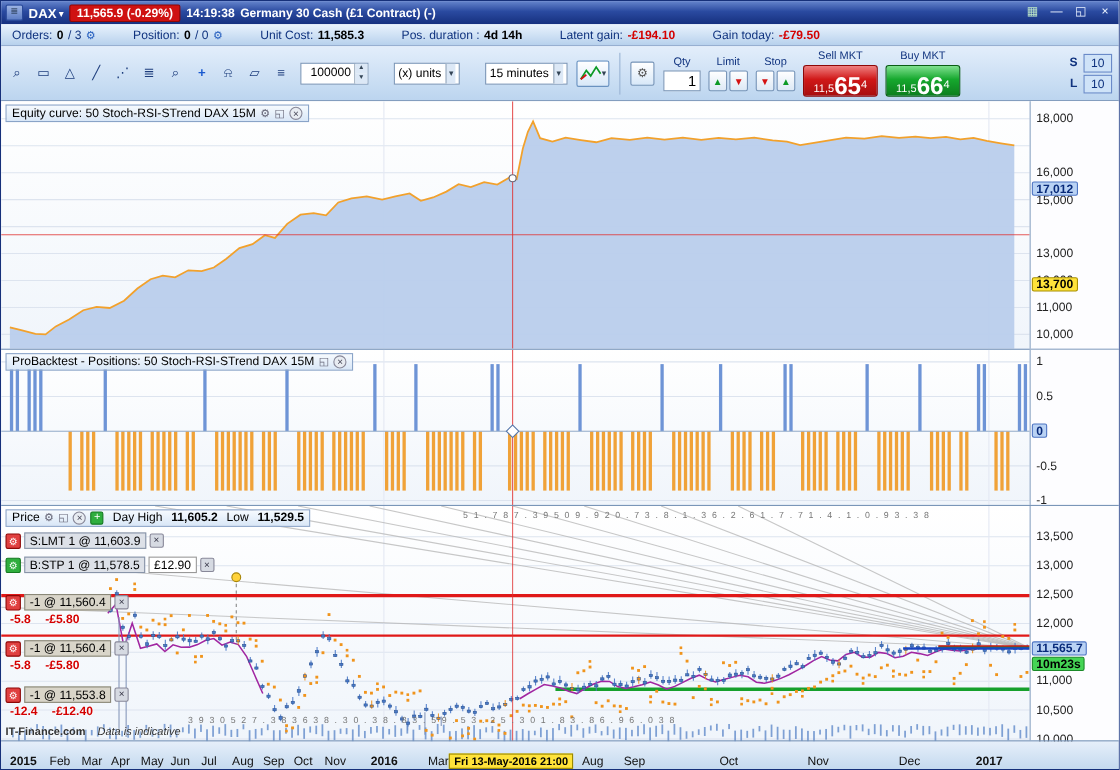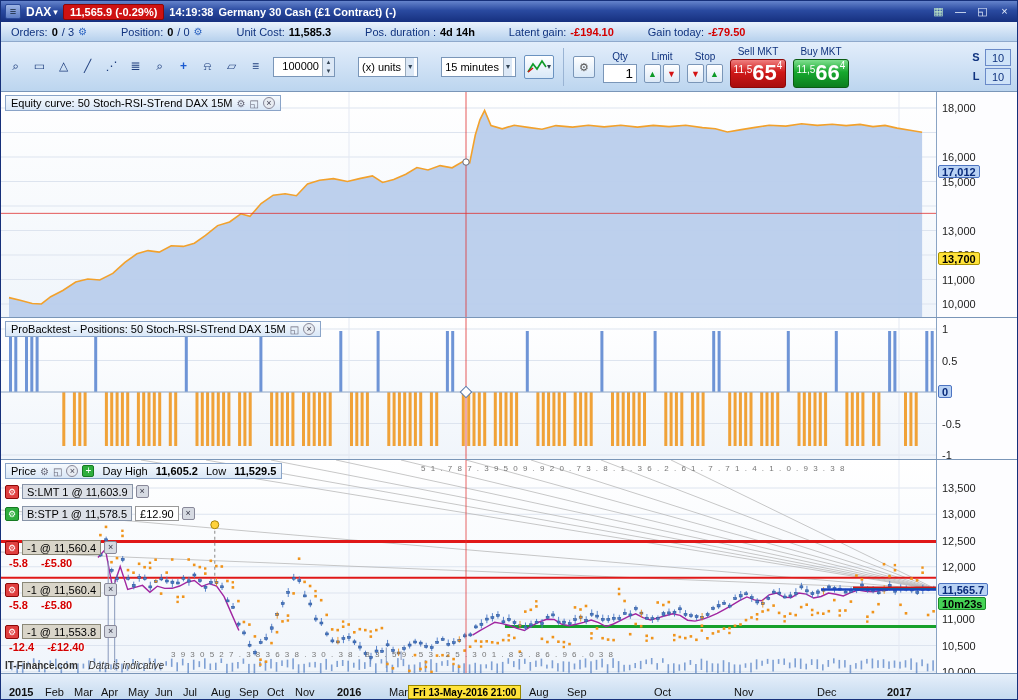--- a/index.html
+++ b/index.html
@@ -45,21 +45,21 @@
   .style-btn{display:flex;align-items:center;height:24px;border:1px solid #6a92c0;background:linear-gradient(#fff,#d8e8f8);
     margin-left:5px;padding:0 2px;cursor:pointer;border-radius:2px}
   .tb-sep{width:1px;height:38px;background:#9ab4d4;margin:0 6px}
   .tcol{display:flex;flex-direction:column;align-items:center;margin:0 2px}
   .tlbl{font-size:10px;color:#10337f;height:13px;white-space:nowrap}
   .trow{display:flex;align-items:center;gap:2px}
   .qty-input{width:34px;height:19px;background:#fff;border:1px solid #7a96b8;text-align:right;padding:1px 3px;color:#000}
   .mini-ob{width:17px;height:19px;border:1px solid #7a96b8;background:linear-gradient(#fff,#dde9f6);
     text-align:center;line-height:18px;font-size:9px;cursor:pointer;border-radius:2px}
   .mini-ob.g{color:#0d9a26}.mini-ob.r{color:#d41212}
-  .trade-btn{width:56px;height:29px;border-radius:3px;color:#fff;display:flex;align-items:flex-start;justify-content:center;
+  .trade-btn{width:68px;height:29px;border-radius:3px;color:#fff;display:flex;align-items:flex-end;justify-content:center;
     cursor:pointer;padding-top:4px}
   .trade-btn.sell{background:linear-gradient(#ef8080,#d01818 45%,#a80e0e);border:1px solid #8d0707}
   .trade-btn.buy{background:linear-gradient(#7fe08f,#16a82e 45%,#0c7e1e);border:1px solid #0a5c14}
   .tp-s{font-size:10px}.tp-b{font-size:22px;font-weight:bold;line-height:18px}.tp-sup{font-size:10px;vertical-align:top;position:relative;top:-4px}
   .sl-stack{margin-left:auto;display:flex;flex-direction:column;gap:2px;margin-right:2px}
   .sl-row{display:flex;align-items:center;gap:3px}
   .sl-lbl{width:12px;text-align:center;color:#10337f;font-weight:bold}
   .sl-val{width:26px;height:17px;background:#cfe3f8;border:1px solid #6a8ac8;color:#10337f;text-align:center;line-height:16px}
   .wrench-btn{width:22px;height:22px;border:1px solid #7a96b8;background:linear-gradient(#fff,#d8e8f8);
     border-radius:2px;text-align:center;line-height:20px;color:#555;cursor:pointer;margin-right:3px}

